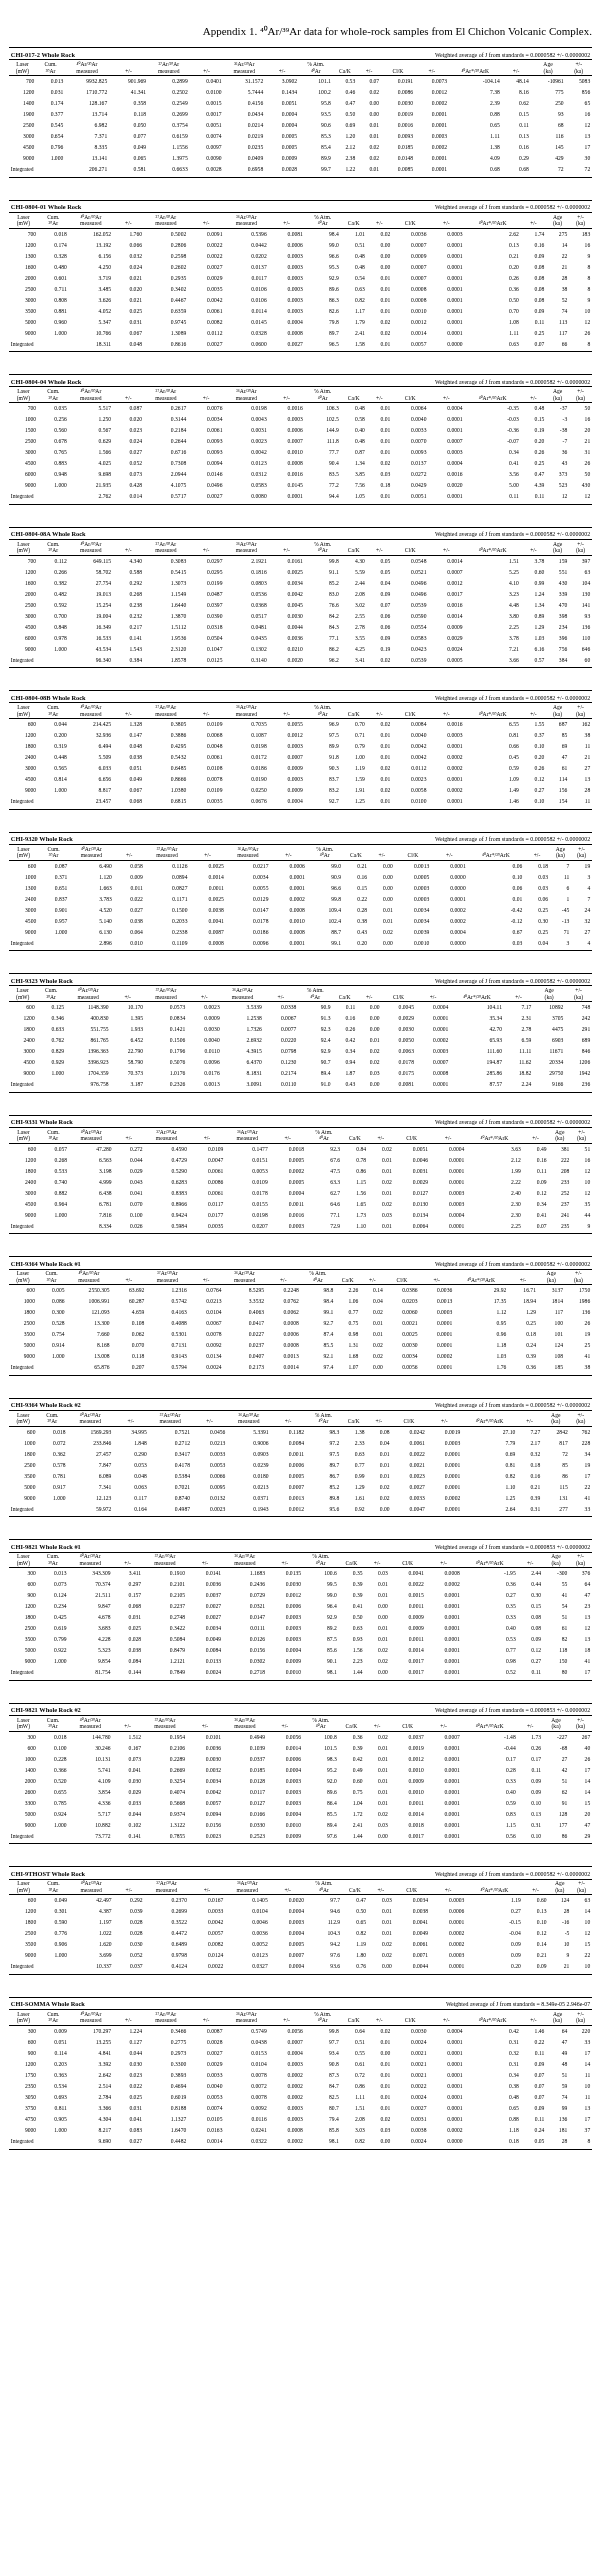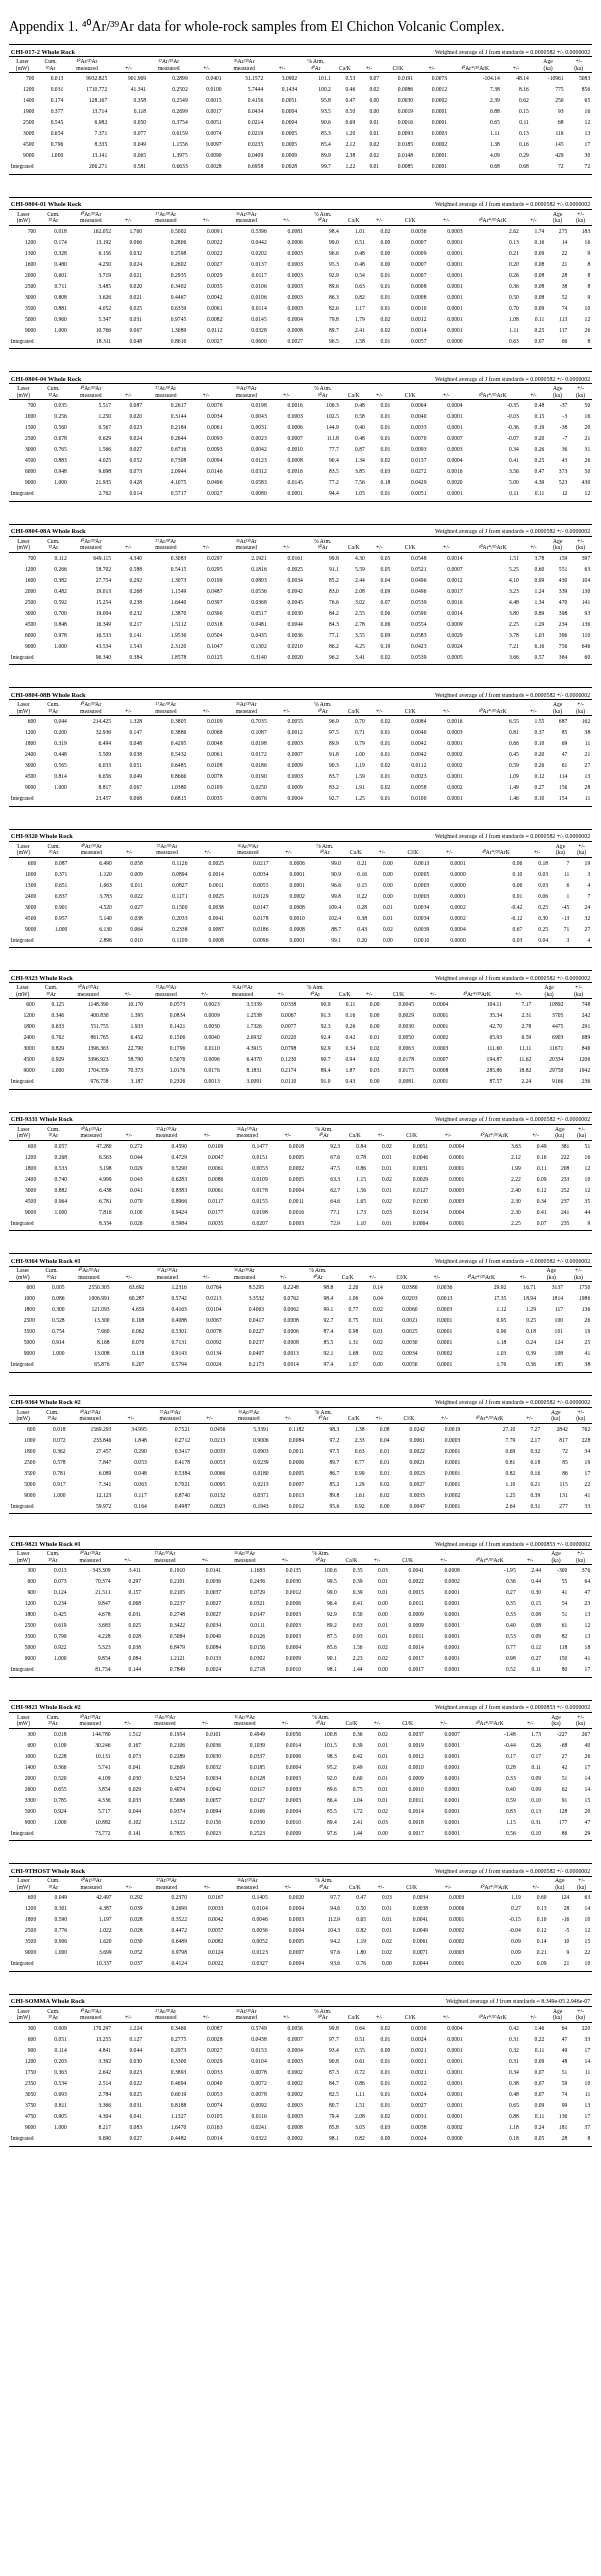--- a/index.html
+++ b/index.html
@@ -1,21 +1,21 @@
 <!DOCTYPE html>
 <html style="font-size:14.5px"><head>
 <meta charset="utf-8">
 <style>
   * { box-sizing: border-box; }
   html,body { margin:0; padding:0; background:#ffffff; }
   .page {
     width:601px; min-height:2576px; padding:7.3px 9px 18px;
     font-family:"Liberation Serif", serif; color:#000;
   }
-  .title { text-align:left; font-size:14px; margin:9px 0 9px; }
+  .title { text-align:right; font-size:11px; margin:16px 0 9px; }
   .tblock { margin-bottom:22px; }
   .thead-band {
     display:flex; justify-content:space-between; align-items:baseline;
     border-top:0.9px solid #000; padding:2.3px 1.8px 1.8px; font-size:6.4px;
   }
   .sample-name { font-weight:bold; }
   .wavg { font-size:5.9px; }
   table { width:100%; border-collapse:collapse; }
   thead th {
     font-size:5.6px; font-weight:normal; white-space:pre-line;

